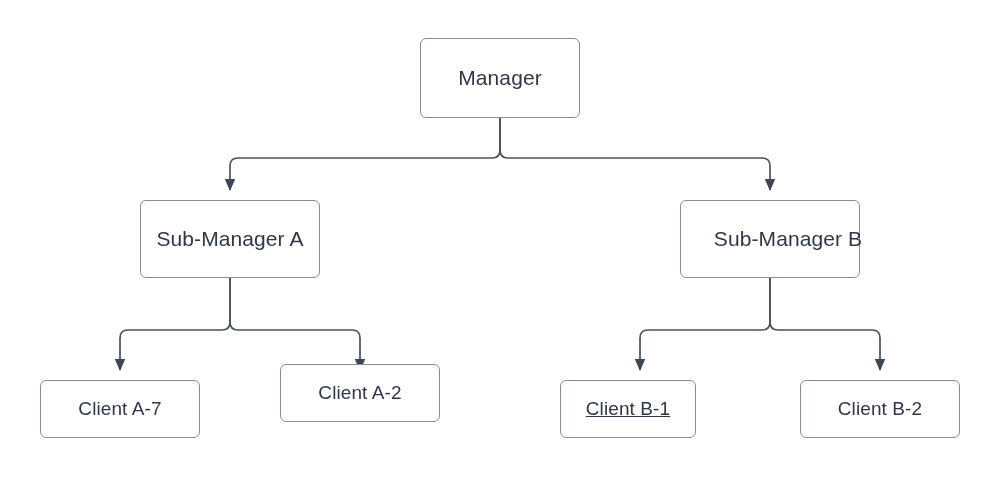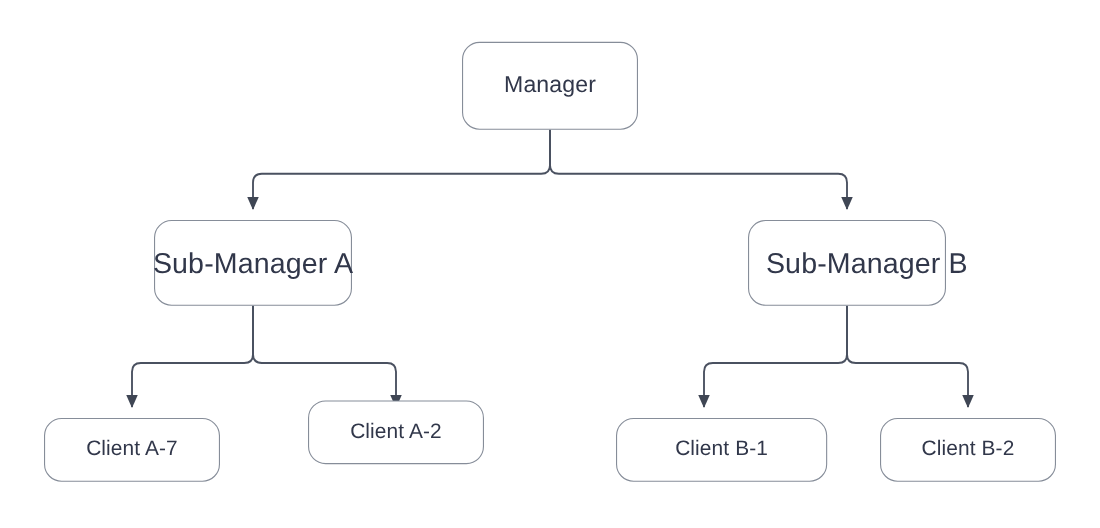--- a/index.html
+++ b/index.html
@@ -22,34 +22,34 @@
     left: 0;
     top: 0;
     width: 1000px;
     height: 480px;
   }
   .node {
     position: absolute;
     box-sizing: border-box;
     background: #ffffff;
     border: 1.6px solid #868d99;
-    border-radius: 16px;
+    border-radius: 6px;
     display: flex;
     align-items: center;
     justify-content: center;
     color: #31374a;
     z-index: 2;
   }
   .node-label {
     color: #31374a;
     white-space: nowrap;
     letter-spacing: 0.1px;
   }
   .lvl0 { font-size: 21px; }
-  .lvl1 { font-size: 26px; }
+  .lvl1 { font-size: 21px; }
   .lvl2 { font-size: 19px; }
 </style>
 </head>
 <body>
 
 <div id="canvas">
 
   <svg id="edges" viewBox="0 0 1000 480" xmlns="http://www.w3.org/2000/svg">
     <defs>
       <marker id="arrowhead" viewBox="0 0 10 10" refX="9.2" refY="5" markerWidth="7" markerHeight="7" orient="auto-start-reverse">
@@ -86,21 +86,21 @@
   </div>
 
   <div class="node lvl2" style="left:40px; top:380px; width:160px; height:58px;">
     <span class="node-label">Client A-7</span>
   </div>
 
   <div class="node lvl2" style="left:280px; top:364px; width:160px; height:58px;">
     <span class="node-label">Client A-2</span>
   </div>
 
-  <div class="node lvl2" style="left:560px; top:380px; width:192px; height:58px;">
+  <div class="node lvl2" style="left:560px; top:380px; width:136px; height:58px;text-decoration:underline;">
     <span class="node-label">Client B-1</span>
   </div>
 
   <div class="node lvl2" style="left:800px; top:380px; width:160px; height:58px;">
     <span class="node-label">Client B-2</span>
   </div>
 
 </div>
 
 </body></html>

